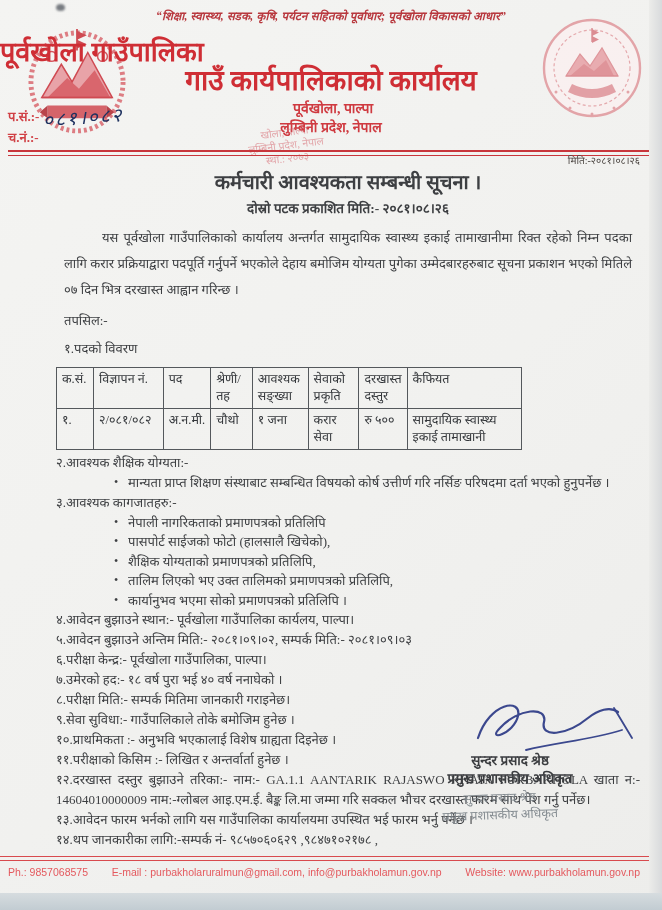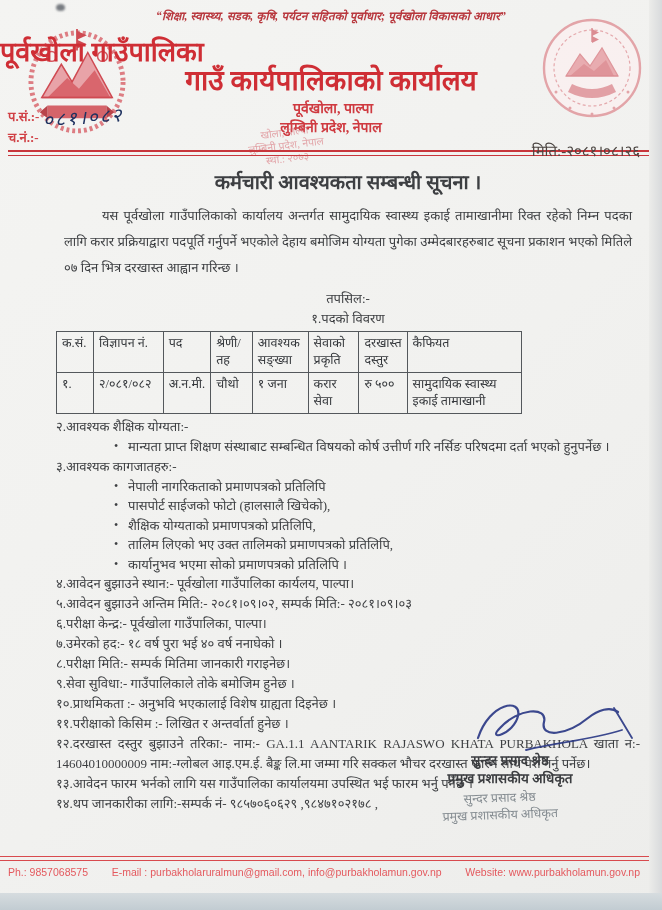--- a/index.html
+++ b/index.html
@@ -31,28 +31,28 @@
   .emblem-left{position:absolute;left:28px;top:22px;}
   .stamp-right{position:absolute;right:18px;top:16px;opacity:.85;}
   .refrow{position:absolute;left:8px;top:104px;font-size:13px;color:#d04045;font-weight:bold;}
   .refval{display:inline-block;font-size:19px;color:#1f3260;font-weight:normal;
     font-style:italic;letter-spacing:2px;transform:rotate(-4deg);vertical-align:-3px;}
   .chrow{position:absolute;left:8px;top:128px;font-size:13px;color:#d04045;font-weight:bold;}
   .faint-stamp{position:absolute;left:248px;top:126px;transform:rotate(-7deg);
     color:rgba(213,101,110,.55);font-size:10.5px;line-height:13px;text-align:center;}
   .rule{position:absolute;left:8px;top:150px;width:646px;height:3px;
     border-top:2px solid #c8363c;border-bottom:1px solid #c8363c;}
-  .dateline{position:absolute;right:22px;top:140px;font-size:15px;color:#4a4440;}
+  .dateline{position:absolute;right:22px;top:153px;font-size:10px;color:#4a4440;}
 
   
   .main{position:absolute;top:168px;left:0;width:662px;padding:0 22px 0 56px;box-sizing:border-box;}
   .h-title{text-align:center;font-weight:bold;font-size:20px;margin:0 0 4px 0;}
   .h-sub{text-align:center;font-weight:bold;font-size:13.5px;margin:0 0 6px 0;}
   .intro{font-size:13px;line-height:26px;text-align:justify;text-indent:38px;margin:8px;}
-  .plain{font-size:13px;line-height:20px;margin:0;text-align:center;}
+  .plain{font-size:13px;line-height:20px;margin:8px;}
   .num-item{font-size:13px;line-height:20px;margin:0;text-align:justify;}
   .bullets{margin:0;padding:0;list-style:none;}
   .bullets li{font-size:13px;line-height:19.5px;margin:0 0 0 58px;text-align:justify;position:relative;padding-left:14px;}
   .bullets li::before{content:"•";position:absolute;left:0;top:0;font-size:12px;}
 
   
   table.positions{border-collapse:collapse;width:466px;margin:2px 0 3px 0;
     font-size:12.5px;line-height:16.5px;color:#33363a;}
   table.positions td,table.positions th{border:1.6px solid #54585c;padding:3px 5px 4px 5px;
     vertical-align:top;text-align:left;font-weight:normal;}
@@ -126,20 +126,21 @@
     <div>खोला, पाल्पा</div>
     <div>लुम्बिनी प्रदेश, नेपाल</div>
     <div>स्था.: २०७३</div>
   </div>
 
   <div class="rule"></div>
   <div class="dateline">मिति:-२०८१।०८।२६</div>
 
   <div class="main">
     <p class="h-title">कर्मचारी आवश्यकता सम्बन्धी सूचना ।</p>
+    <p class="h-sub">दोस्रो पटक प्रकाशित मिति:- २०८१।०८।२६</p>
     <p class="intro">यस पूर्वखोला गाउँपालिकाको कार्यालय अन्तर्गत सामुदायिक स्वास्थ्य इकाई तामाखानीमा रिक्त रहेको निम्न पदका लागि करार प्रक्रियाद्वारा पदपूर्ति गर्नुपर्ने भएकोले देहाय बमोजिम योग्यता पुगेका उम्मेदबारहरुबाट सूचना प्रकाशन भएको मितिले ०७ दिन भित्र दरखास्त आह्वान गरिन्छ ।</p>
     <p class="plain">तपसिल:-</p>
     <p class="plain">१.पदको विवरण</p>
 
     <table class="positions">
       <colgroup>
         <col style="width:8%">
           <col style="width:15%">
           <col style="width:10%">
           <col style="width:9%">

